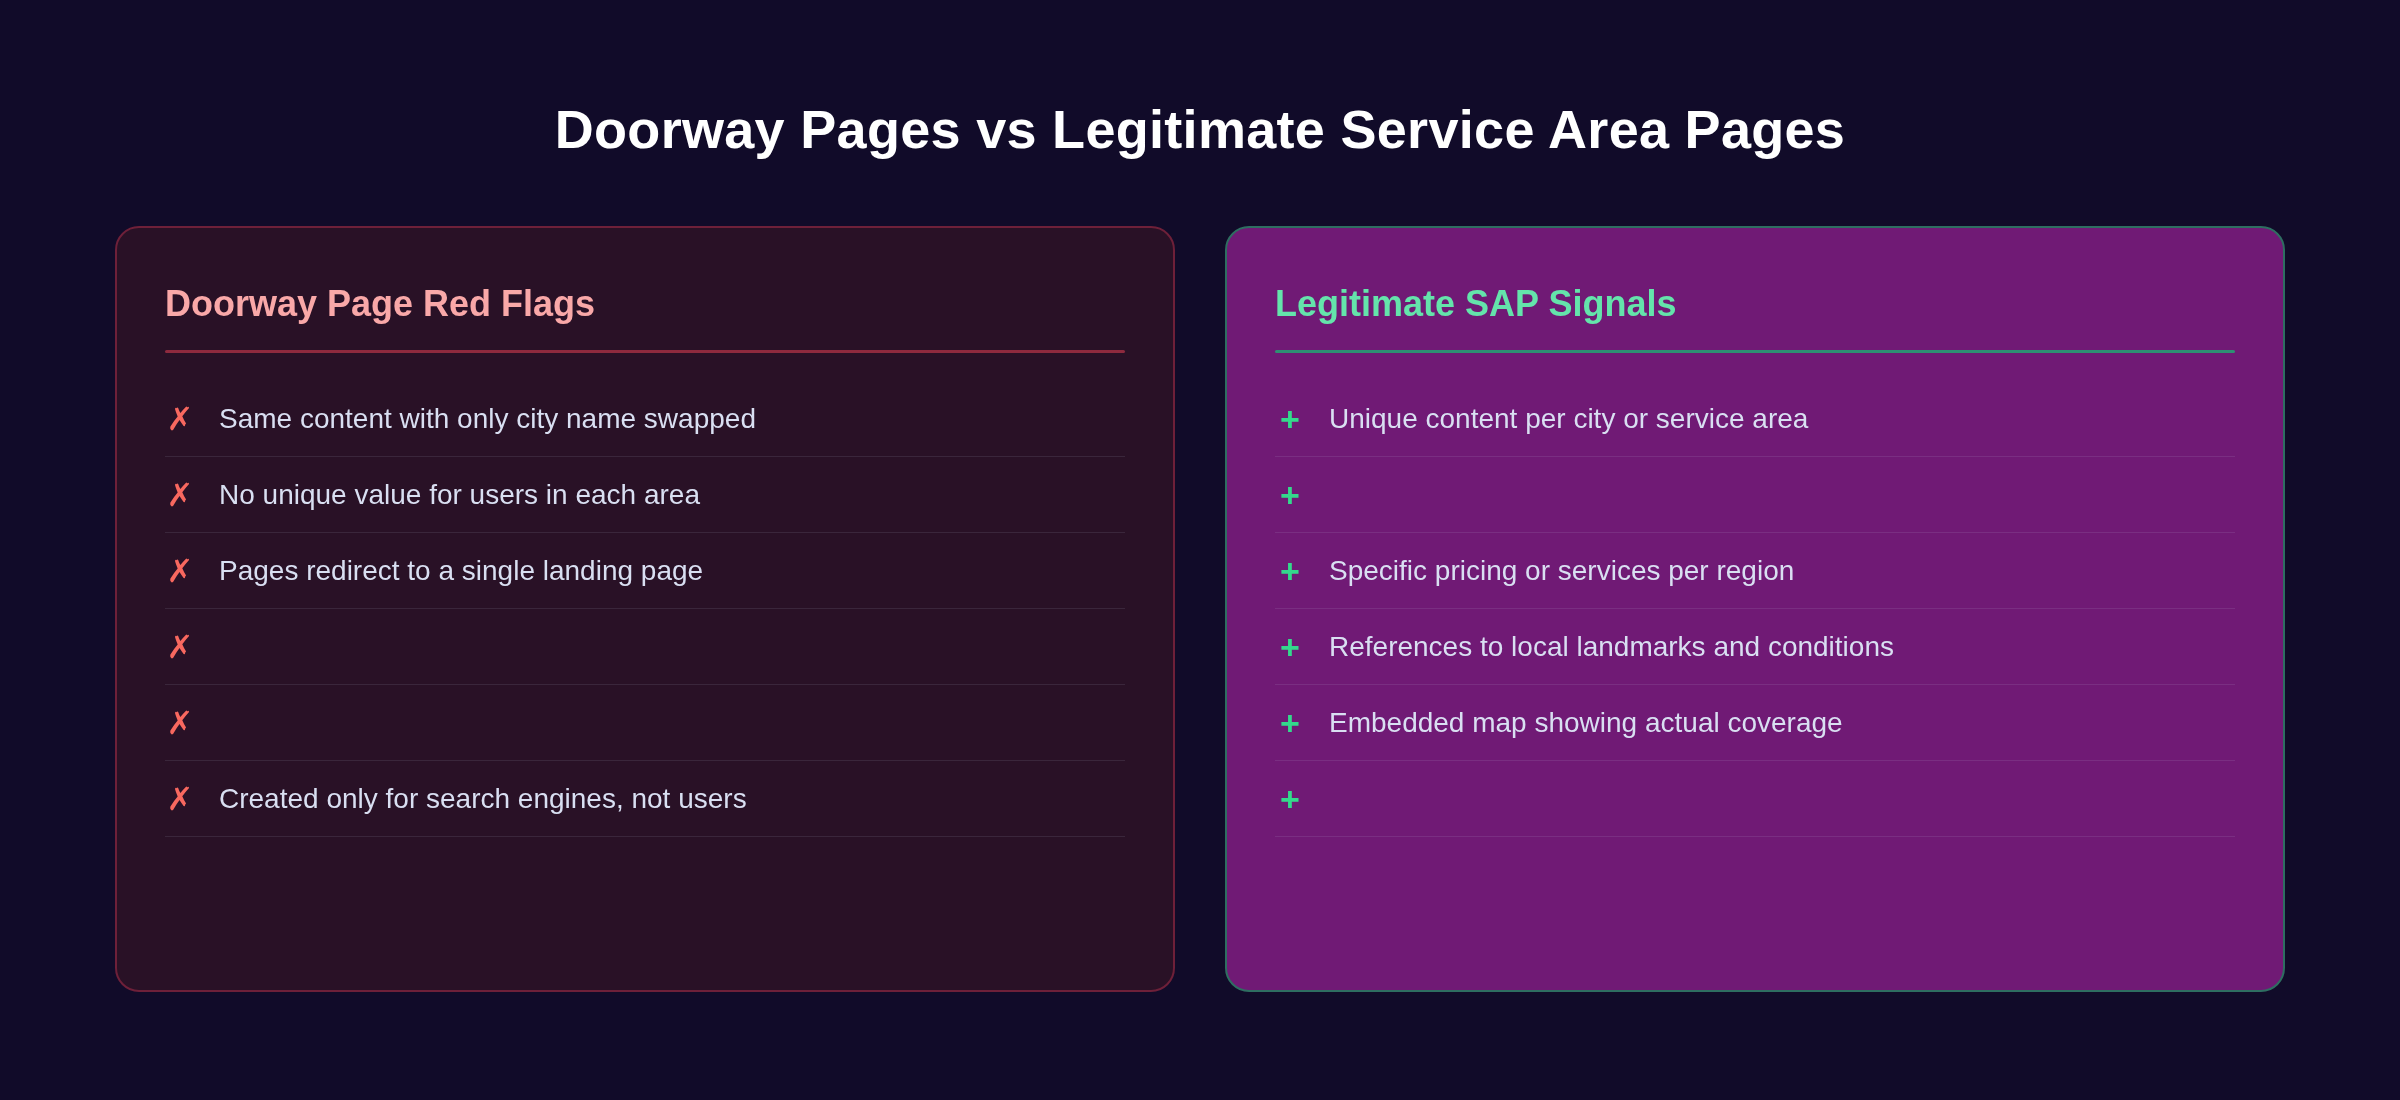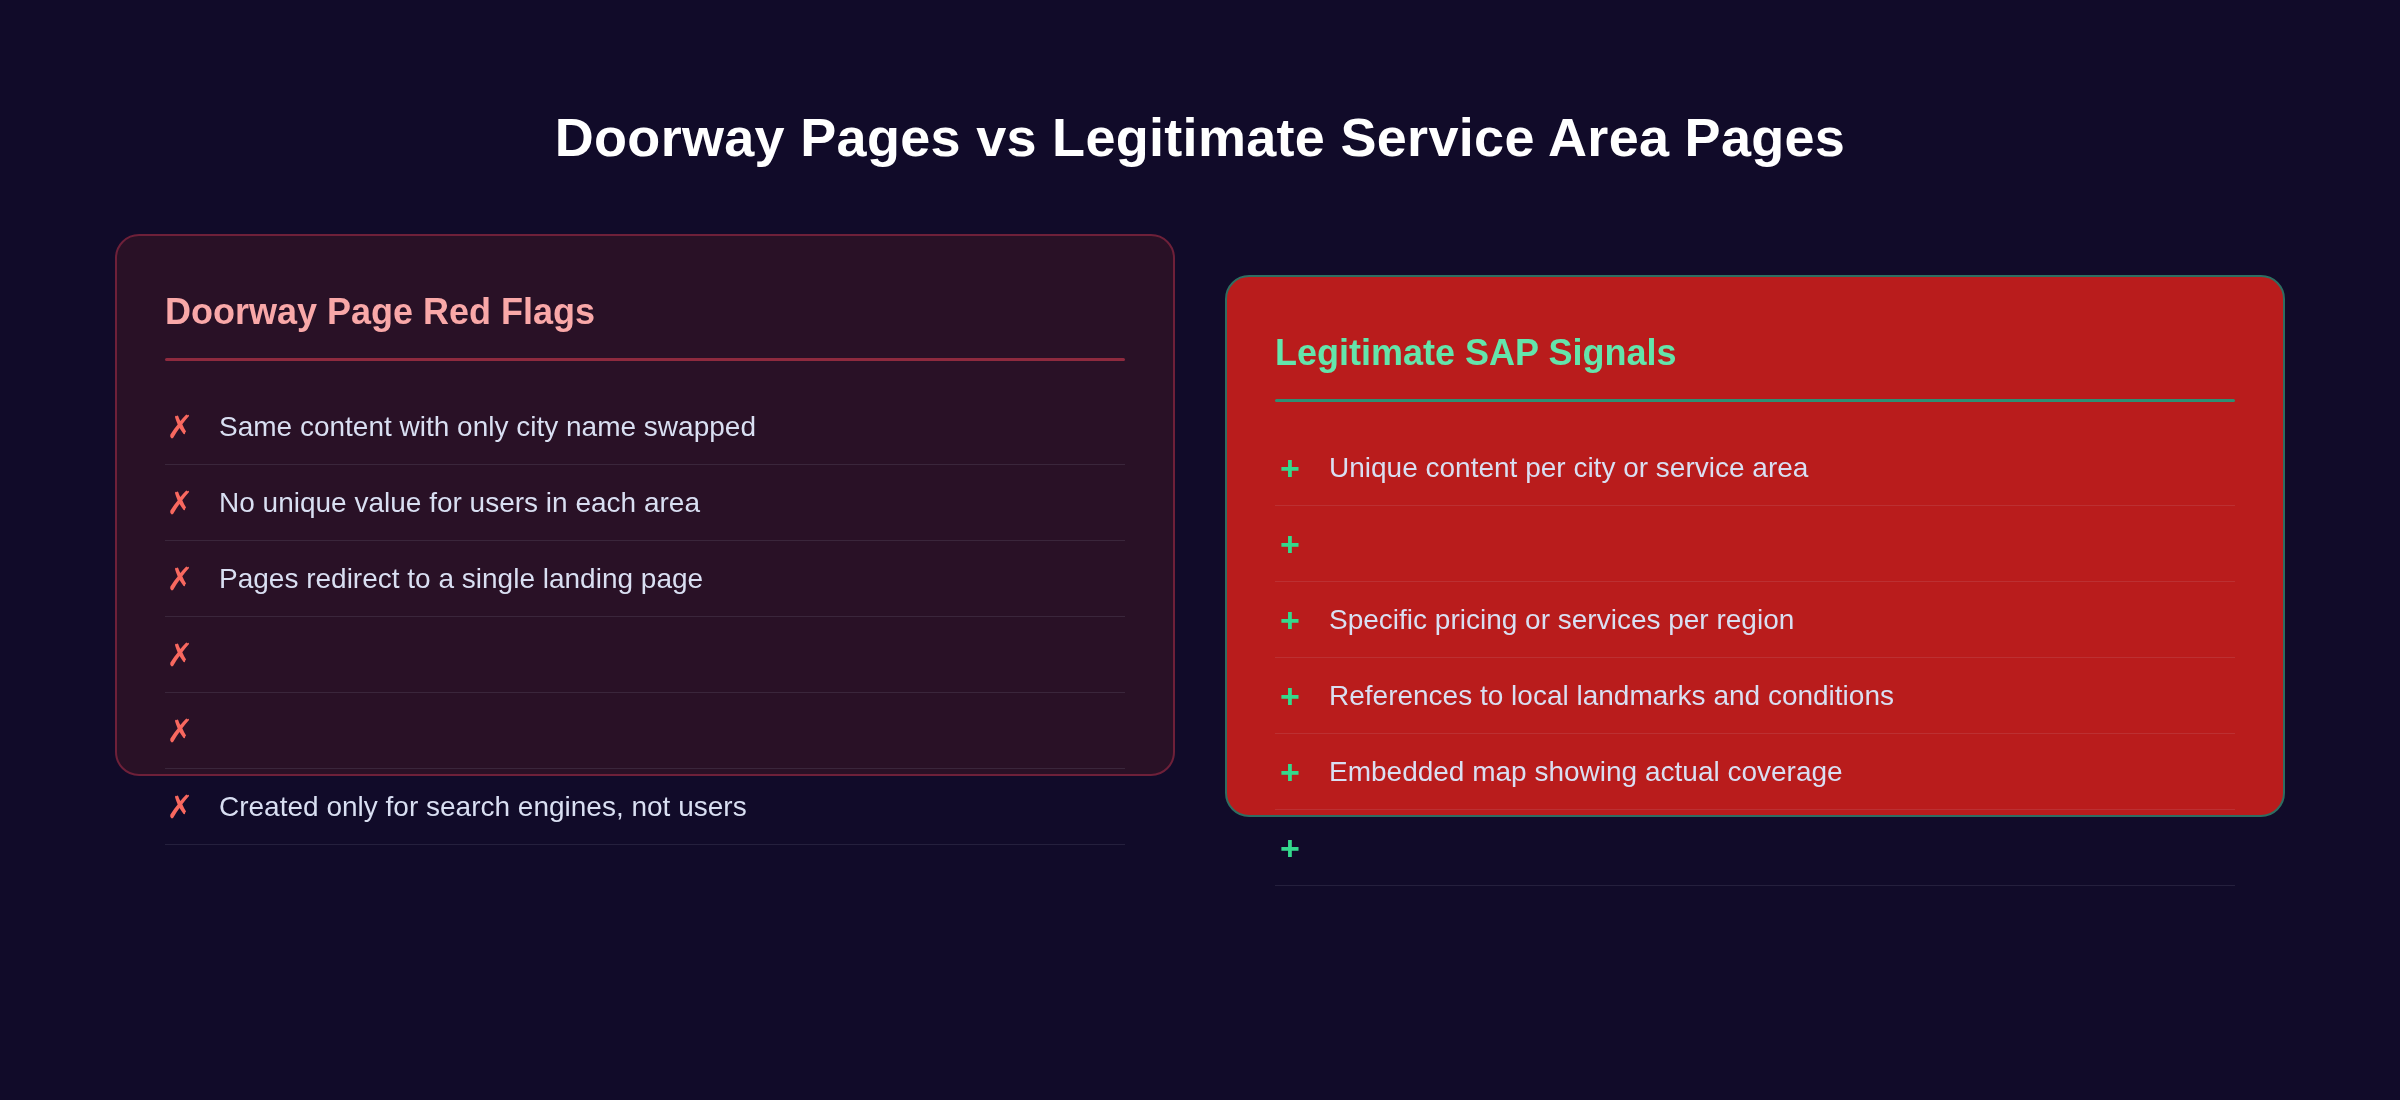--- a/index.html
+++ b/index.html
@@ -11,49 +11,48 @@
     background: #110b29;
     font-family: "Liberation Sans", sans-serif;
     overflow: hidden;
   }
   .page {
     width: 2400px;
     height: 1100px;
     background: #110b29;
   }
   .page-title {
-    margin: 8px;
+    margin: 0;
     padding-top: 98px;
     text-align: center;
     color: #ffffff;
     font-size: 54px;
     line-height: 62px;
     font-weight: bold;
     letter-spacing: 0.3px;
   }
   .cards-row {
     display: flex;
     gap: 50px;
     margin: 66px 115px 0 115px;
   }
   .card {
     flex: 1;
-    height: 542px;
+    height: 766px;
     border-radius: 24px;
     border: 2px solid;
     padding: 54px 48px 0 48px;
   }
   .card.red {
     background: #291126;
     border-color: #6e2039;
   }
   .card.green {
-    background: #b91c1c;
+    background: #701a75;
     border-color: #2e6e61;
-    margin-top: 41px;
   }
   .card-title {
     margin: 0 0 24px 0;
     font-size: 36px;
     line-height: 44px;
     font-weight: bold;
   }
   .card.red .card-title { color: #f9a8a8; }
   .card.green .card-title { color: #64e4ab; }
   .head-divider {

